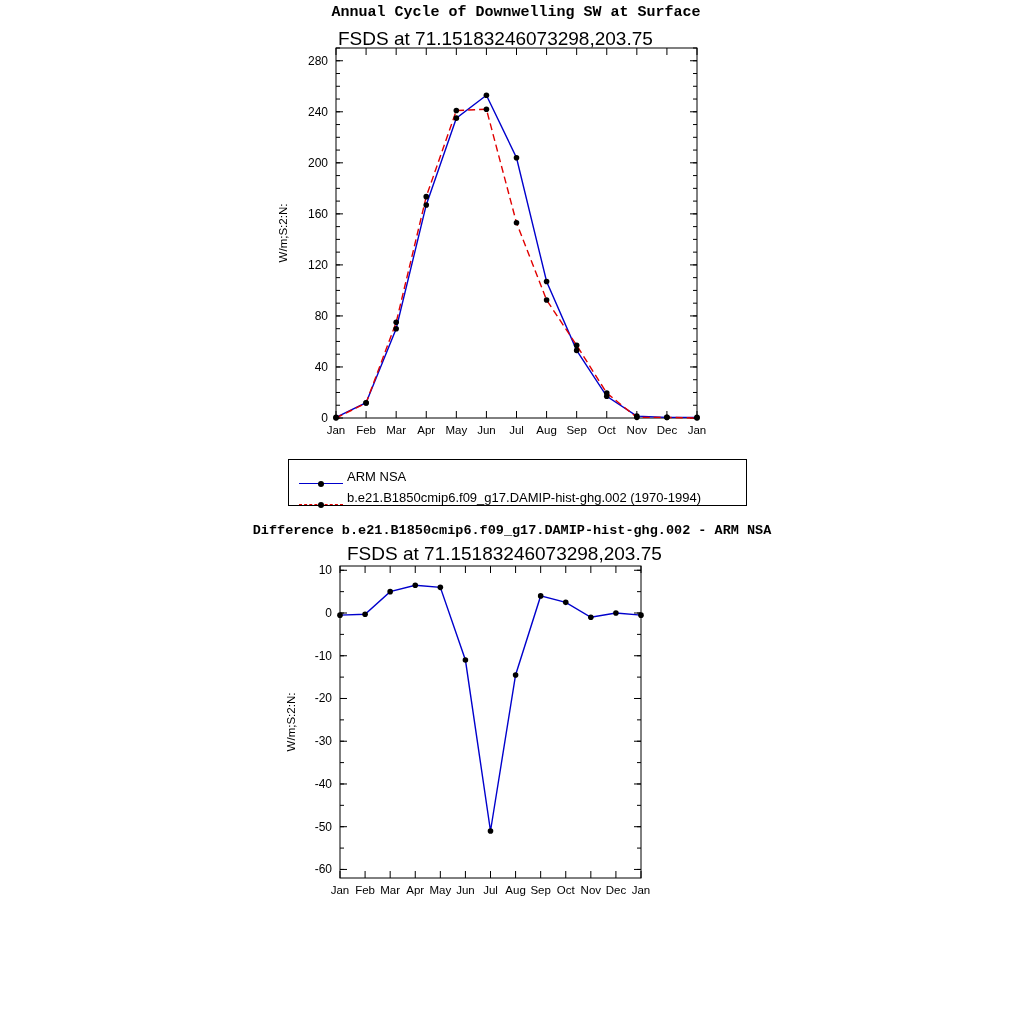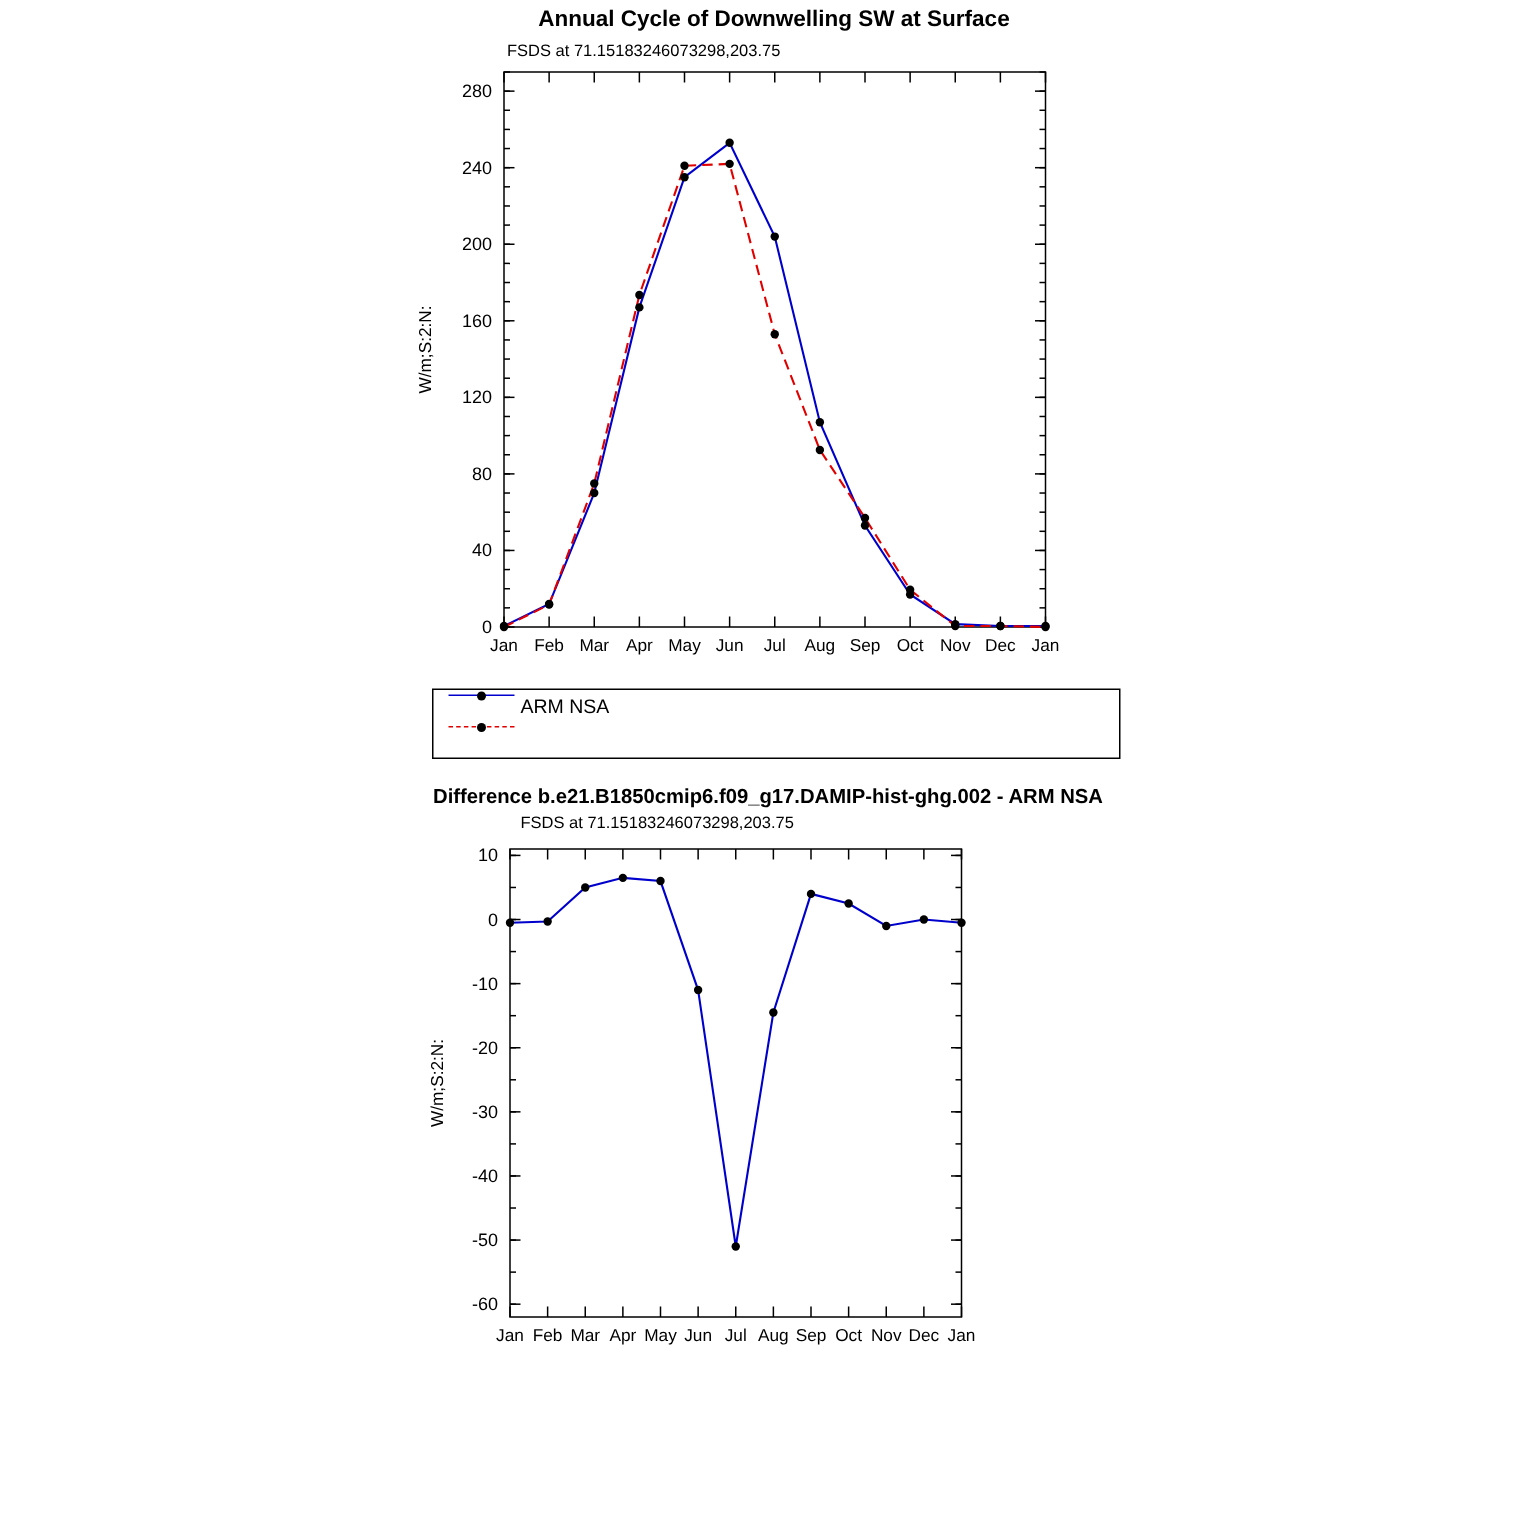--- a/index.html
+++ b/index.html
@@ -1,28 +1,28 @@
 <!DOCTYPE html>
 <html><head>
 <meta charset="utf-8">
 <style>
   html,body{margin:0;padding:0;}
   body{
     width:1024px;height:1024px;background:#ffffff;position:relative;overflow:hidden;
     font-family:"Liberation Sans",sans-serif;color:#000;
   }
   .abs{position:absolute;white-space:nowrap;}
-  .chart-title{font-weight:bold;font-size:15px;transform:translateX(-50%);}
+  .chart-title{font-weight:bold;font-size:15px;transform:translateX(-50%);font-family:Liberation Mono, monospace;}
   .chart-title.small{font-size:13.5px;}
-  .chart-subtitle{font-size:11px;}
+  .chart-subtitle{font-size:19px;}
   #legend-box{
     position:absolute;left:288px;top:459px;width:459px;height:47px;
     border:1px solid #000;box-sizing:border-box;padding:3px 0 0 10px;
   }
-  .legend-row{display:flex;align-items:flex-start;height:21px;}
+  .legend-row{display:flex;align-items:flex-end;height:21px;}
   .legend-line{
     display:inline-block;width:44px;height:0;border-top:1.6px solid #000;
     position:relative;margin-right:4px;flex:0 0 auto;
   }
   .legend-line.dashed{border-top-style:dashed;}
   .legend-dot{
     position:absolute;left:50%;top:0;transform:translate(-50%,-50%);
     width:6px;height:6px;border-radius:50%;background:#000;
   }
   .legend-label{font-size:13px;}
@@ -309,19 +309,20 @@
     <div class="legend-row">
       <span class="legend-line solid" id="legend-line-arm" style="border-top-color: rgb(0, 0, 204);">
           <span class="legend-dot"></span>
         </span>
       <span class="legend-label">ARM NSA</span>
     </div>
     <div class="legend-row">
       <span class="legend-line dashed" id="legend-line-model" style="border-top-color: rgb(224, 0, 0);">
           <span class="legend-dot"></span>
         </span>
+      <span class="legend-label">b.e21.B1850cmip6.f09_g17.DAMIP-hist-ghg.002 (1970-1994)</span>
     </div>
   </div>
 
   <div class="abs chart-title small" style="left:489px;top:523px;margin-left:23px;">Difference b.e21.B1850cmip6.f09_g17.DAMIP-hist-ghg.002 - ARM NSA</div>
   <div class="abs chart-subtitle" style="left:347px;top:543px;">FSDS at 71.15183246073298,203.75</div>
 
 </div>
 
 </body></html>

